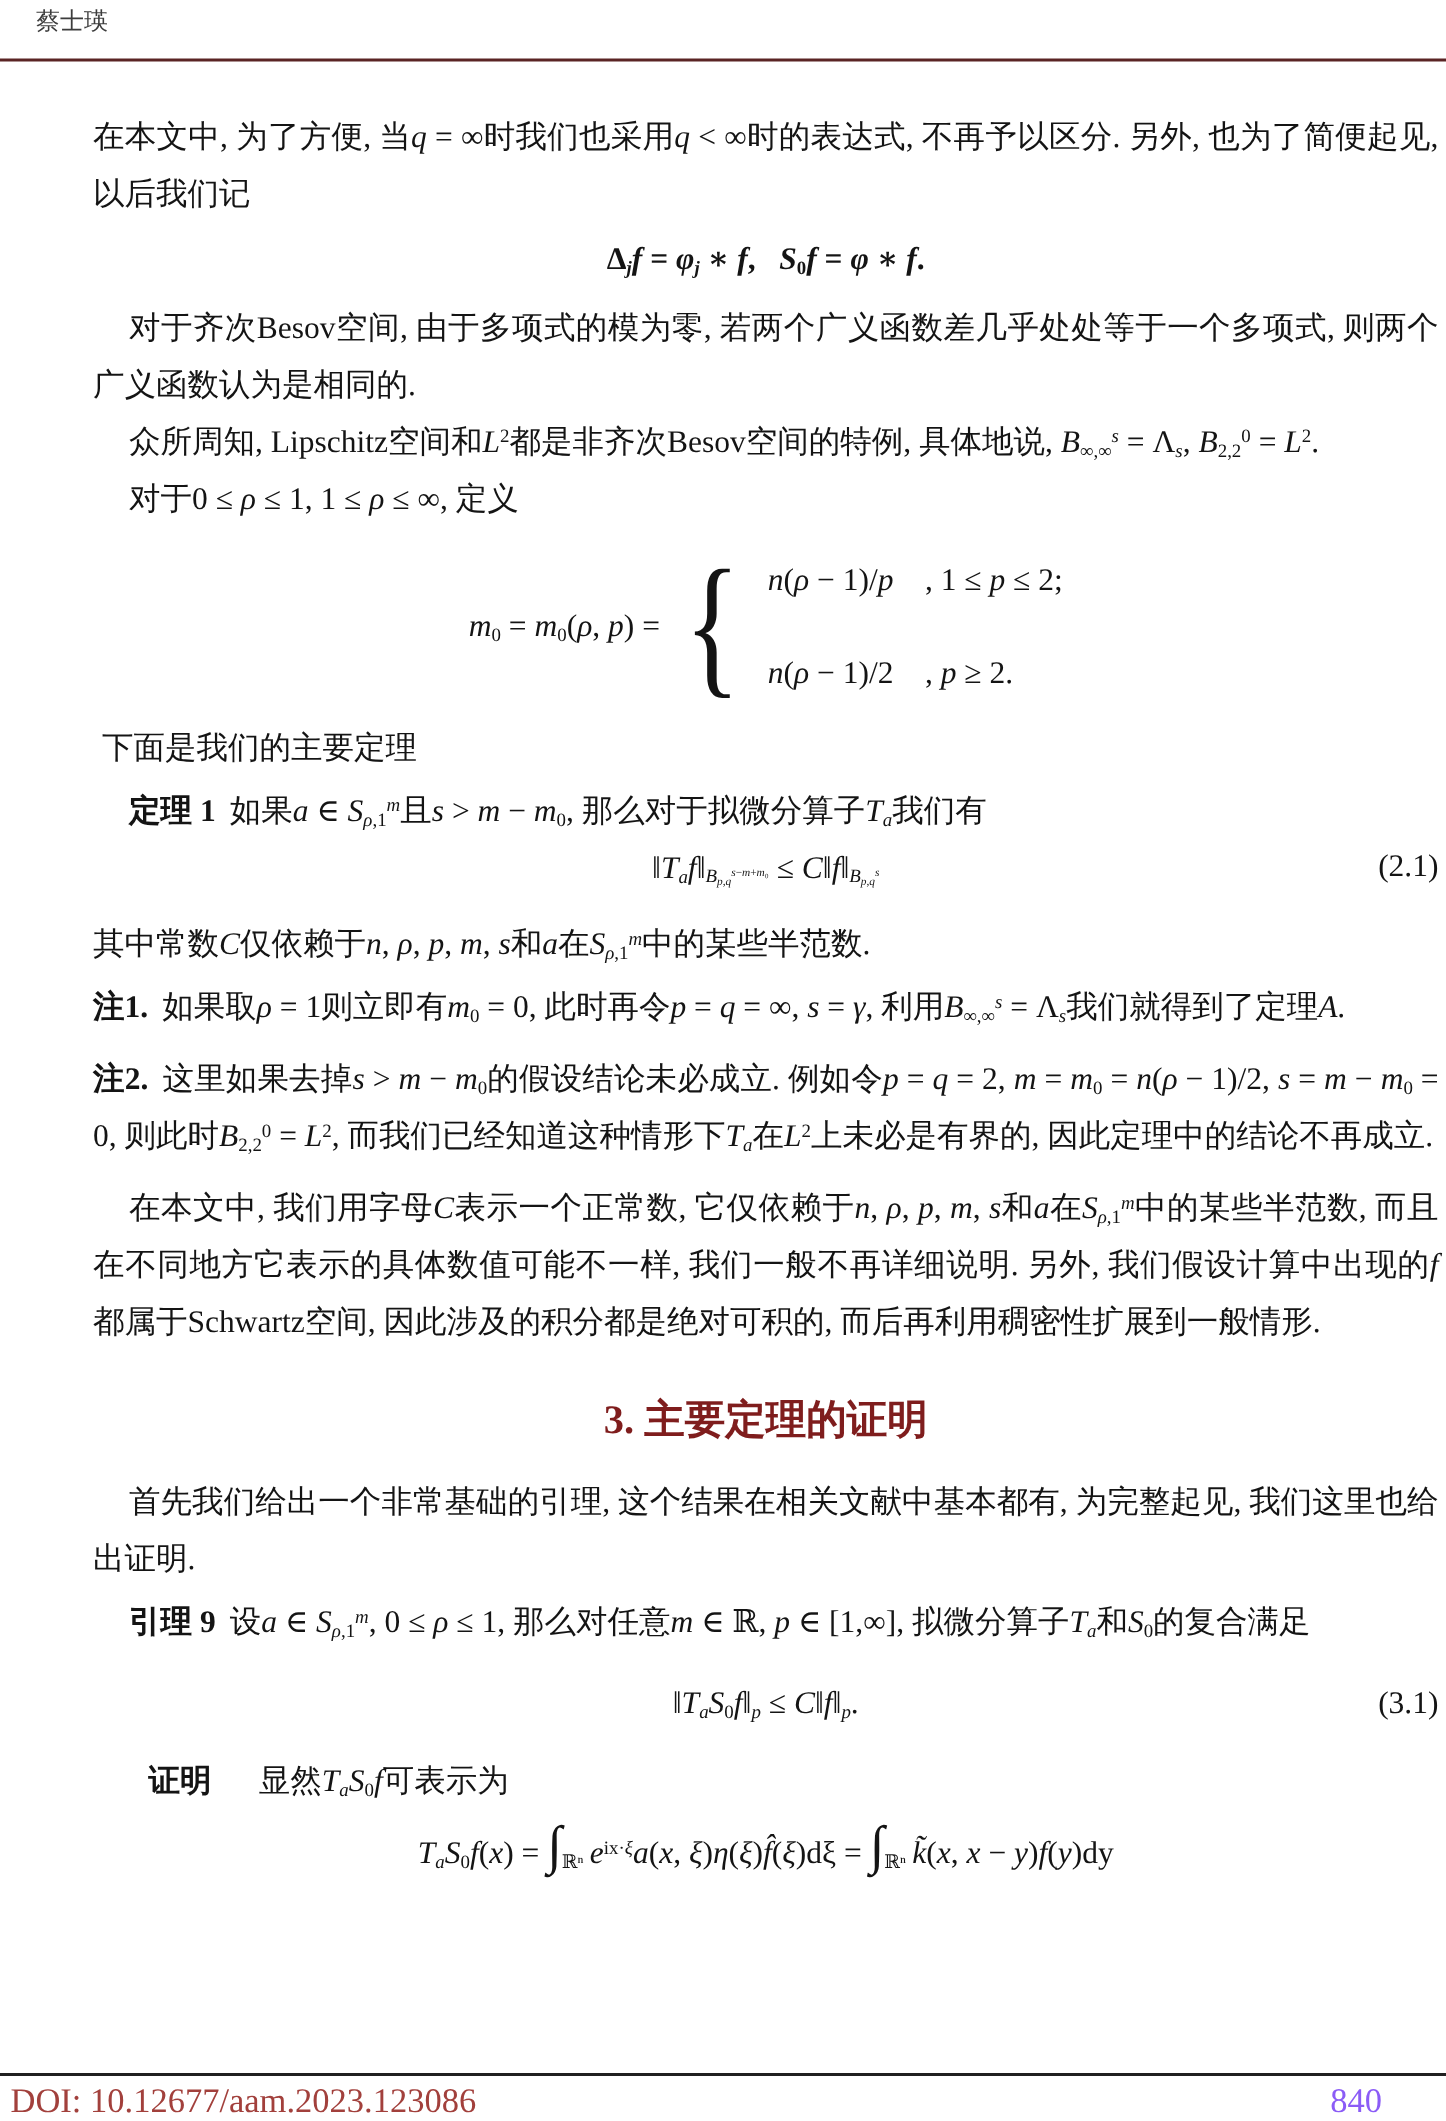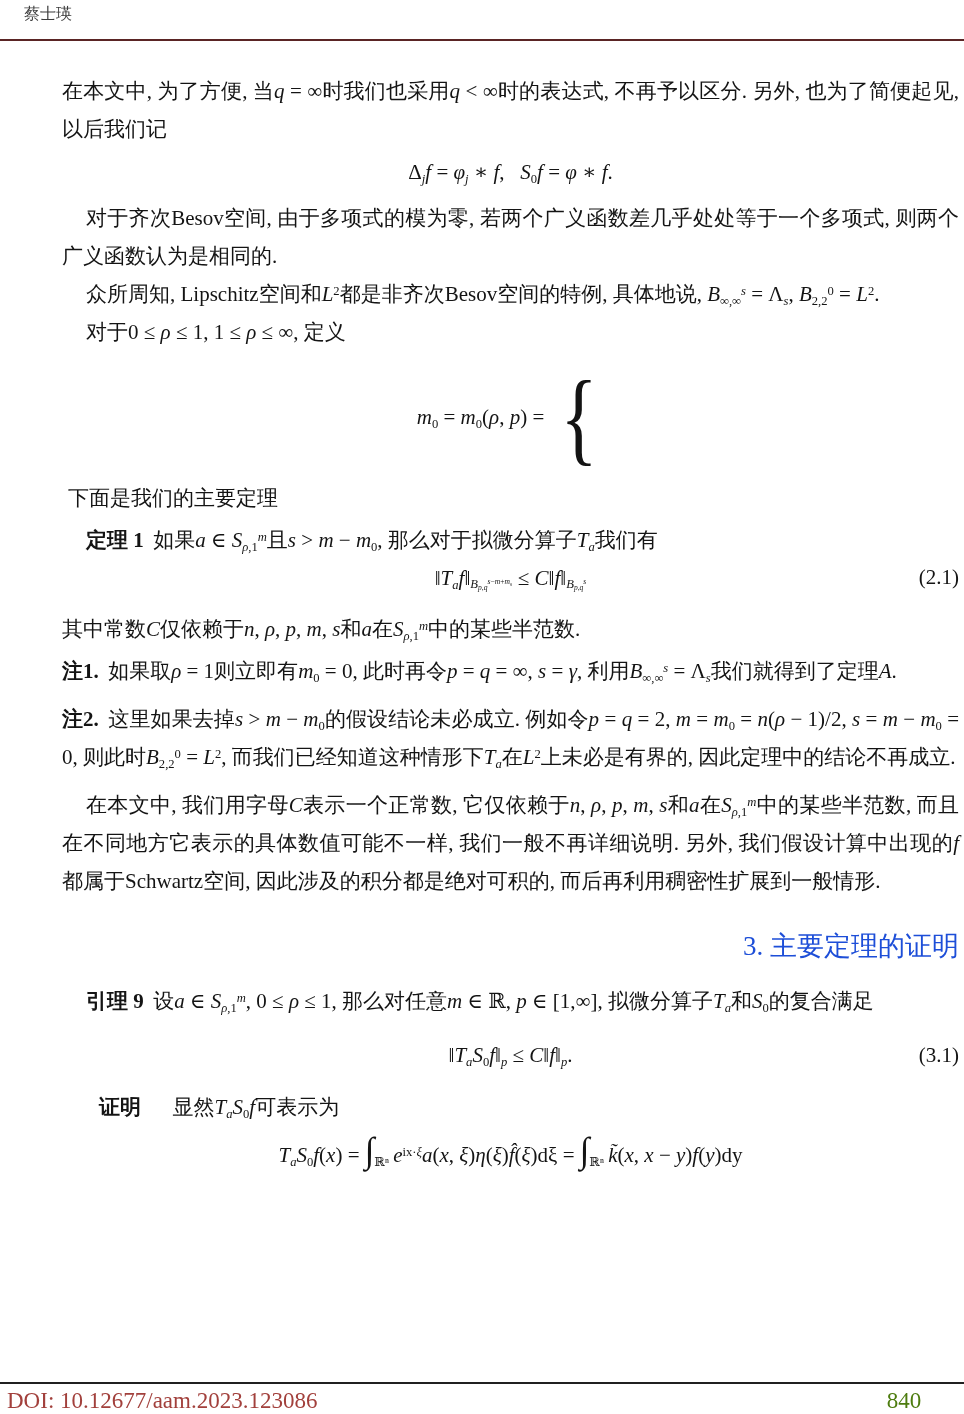--- a/index.html
+++ b/index.html
@@ -18,46 +18,46 @@
   .ind-xs{text-indent:6px;}
   .lbl{font-weight:700;margin-right:.45em;}
   .lbl-wide{font-weight:700;margin-right:1.5em;}
   i{font-style:italic;}
   sup{font-size:60%;line-height:0;vertical-align:0.5em;}
   sub{font-size:60%;line-height:0;vertical-align:-0.28em;}
   .int{font-size:1.7em;line-height:0;}
   
   .eq{position:relative;text-align:center;line-height:1.5;}
   .eq .eqnum{position:absolute;right:0;top:50%;transform:translateY(-50%);}
-  #eq-delta{margin:9px 0 9px;}
+  #eq-delta{margin:9px 0 9px;font-weight:bold;}
   #eq-21{margin:4px 0 16px;}
   #eq-31{margin:20px 0 16px;}
   #eq-kernel{margin:14px 0 0;}
   
   .eq-cases{display:flex;justify-content:center;align-items:center;margin:14px 0 10px;}
   .eq-cases .lhs{margin-right:10px;}
   .brace{font-size:104px;font-weight:400;line-height:104px;transform:scaleX(.75);color:#141414;}
   .cases-col{display:flex;flex-direction:column;gap:24px;text-align:left;margin-left:12px;line-height:38px;}
   
   #p1{margin-top:6px;}
   #p2{margin-top:10px;}
   #thm{margin-top:4px;}
   #note1{margin-top:4px;}
   #note2{margin-top:10px;}
   #p7{margin-top:10px;}
   #p8{margin-top:2px;}
   #lemma{margin-top:4px;}
   #proof{margin-top:16px;margin-left:37px;}
   
-  h2{margin:26px 0 16px;font-size:27px;line-height:40px;font-weight:400;color:#1d4ed8;text-align:right;}
+  h2{margin:26px 0 16px;font-size:27px;line-height:40px;font-weight:700;color:#7f1d1d;text-align:center;}
   
   footer{position:absolute;top:1382px;left:0;width:964px;border-top:2px solid #202020;
          display:flex;align-items:flex-start;padding-top:5px;box-sizing:border-box;font-size:23px;line-height:24px;}
   .f-doi{flex:1;text-align:left;padding-left:7px;color:#a2403c;}
-  .f-page{width:120px;text-align:center;color:#4d7c0f;}
+  .f-page{width:120px;text-align:center;color:#8b5cf6;}
   .f-journal{flex:1;text-align:right;padding-right:7px;color:#b05a51;}
 </style>
 </head>
 <body>
 
 <div class="running-head">蔡士瑛</div>
 <div class="rule-top"></div>
 
 <main>
 
@@ -69,20 +69,24 @@
 
   <p id="p2" class="ind">对于齐次Besov空间, 由于多项式的模为零, 若两个广义函数差几乎处处等于一个多项式, 则两个广义函数认为是相同的.</p>
 
   <p id="p3" class="ind">众所周知, Lipschitz空间和<i>L</i><sup>2</sup>都是非齐次Besov空间的特例, 具体地说, <i>B</i><sub>∞,∞</sub><sup><i>s</i></sup> = Λ<sub><i>s</i></sub>, <i>B</i><sub>2,2</sub><sup>0</sup> = <i>L</i><sup>2</sup>.</p>
 
   <p id="p4" class="ind">对于0 ≤ <i>ρ</i> ≤ 1, 1 ≤ <i>ρ</i> ≤ ∞, 定义</p>
 
   <div class="eq-cases" id="eq-m0">
     <span class="lhs"><i>m</i><sub>0</sub> = <i>m</i><sub>0</sub>(<i>ρ</i>, <i>p</i>) =</span>
     <span class="brace">{</span>
+    <span class="cases-col">
+      <span><i>n</i>(<i>ρ</i> − 1)/<i>p</i> , 1 ≤ <i>p</i> ≤ 2;</span>
+      <span><i>n</i>(<i>ρ</i> − 1)/2 , <i>p</i> ≥ 2.</span>
+    </span>
   </div>
 
   <p id="p5" class="ind-xs">下面是我们的主要定理</p>
 
   <p id="thm" class="ind">
     <b class="lbl">定理 1</b><span>如果<i>a</i> ∈ <i>S</i><sub><i>ρ</i>,1</sub><sup><i>m</i></sup>且<i>s</i> &gt; <i>m</i> − <i>m</i><sub>0</sub>, 那么对于拟微分算子<i>T</i><sub><i>a</i></sub>我们有</span>
   </p>
 
   <div class="eq" id="eq-21">
     <span>‖<i>T</i><sub><i>a</i></sub><i>f</i>‖<sub><i>B</i><sub><i>p</i>,<i>q</i></sub><sup><i>s</i>−<i>m</i>+<i>m</i>₀</sup></sub> ≤ <i>C</i>‖<i>f</i>‖<sub><i>B</i><sub><i>p</i>,<i>q</i></sub><sup><i>s</i></sup></sub></span>
@@ -96,20 +100,21 @@
   </p>
 
   <p id="note2">
     <b class="lbl">注2.</b><span>这里如果去掉<i>s</i> &gt; <i>m</i> − <i>m</i><sub>0</sub>的假设结论未必成立. 例如令<i>p</i> = <i>q</i> = 2, <i>m</i> = <i>m</i><sub>0</sub> = <i>n</i>(<i>ρ</i> − 1)/2, <i>s</i> = <i>m</i> − <i>m</i><sub>0</sub> = 0, 则此时<i>B</i><sub>2,2</sub><sup>0</sup> = <i>L</i><sup>2</sup>, 而我们已经知道这种情形下<i>T</i><sub><i>a</i></sub>在<i>L</i><sup>2</sup>上未必是有界的, 因此定理中的结论不再成立.</span>
   </p>
 
   <p id="p7" class="ind">在本文中, 我们用字母<i>C</i>表示一个正常数, 它仅依赖于<i>n</i>, <i>ρ</i>, <i>p</i>, <i>m</i>, <i>s</i>和<i>a</i>在<i>S</i><sub><i>ρ</i>,1</sub><sup><i>m</i></sup>中的某些半范数, 而且在不同地方它表示的具体数值可能不一样, 我们一般不再详细说明. 另外, 我们假设计算中出现的<i>f</i>都属于Schwartz空间, 因此涉及的积分都是绝对可积的, 而后再利用稠密性扩展到一般情形.</p>
 
   <h2>3. 主要定理的证明</h2>
 
+  <p id="p8" class="ind">首先我们给出一个非常基础的引理, 这个结果在相关文献中基本都有, 为完整起见, 我们这里也给出证明.</p>
 
   <p id="lemma" class="ind">
     <b class="lbl">引理 9</b><span>设<i>a</i> ∈ <i>S</i><sub><i>ρ</i>,1</sub><sup><i>m</i></sup>, 0 ≤ <i>ρ</i> ≤ 1, 那么对任意<i>m</i> ∈ ℝ, <i>p</i> ∈ [1,∞], 拟微分算子<i>T</i><sub><i>a</i></sub>和<i>S</i><sub>0</sub>的复合满足</span>
   </p>
 
   <div class="eq" id="eq-31">
     <span>‖<i>T</i><sub><i>a</i></sub><i>S</i><sub>0</sub><i>f</i>‖<sub><i>p</i></sub> ≤ <i>C</i>‖<i>f</i>‖<sub><i>p</i></sub>.</span>
     <span class="eqnum">(3.1)</span>
   </div>
 

